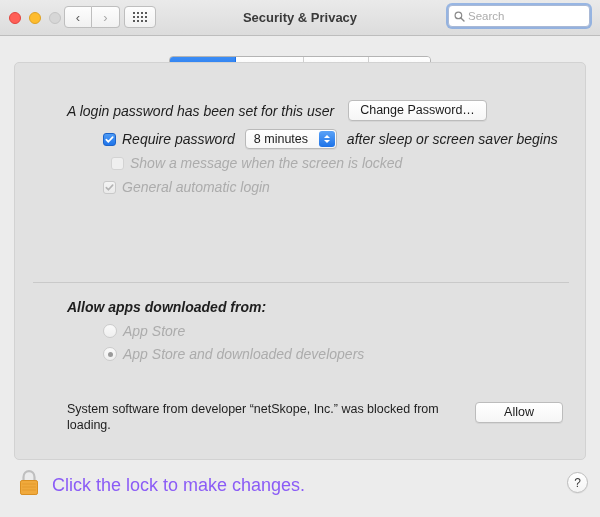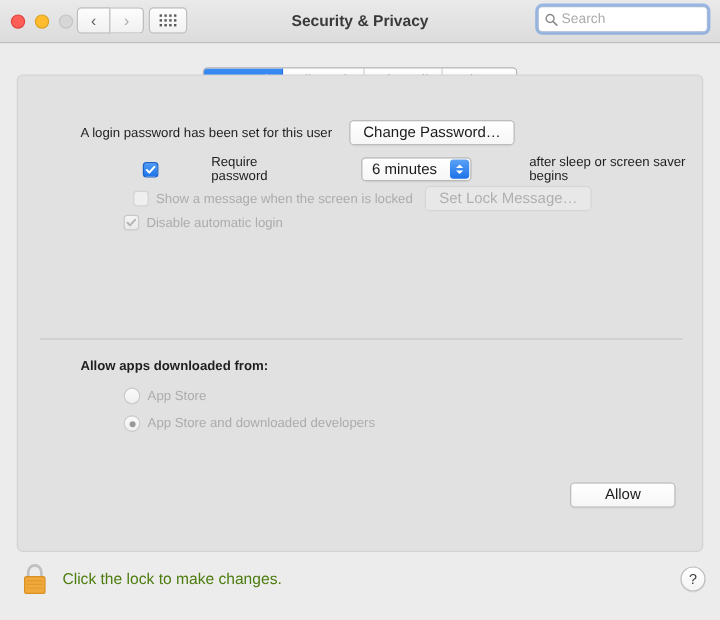--- a/index.html
+++ b/index.html
@@ -170,21 +170,21 @@
     width: 572px;
     height: 398px;
     background: #E1E1E1;
     border: 1px solid #D2D2D2;
     border-radius: 5px;
     box-sizing: border-box;
   }
 
   .row { position: absolute; display: flex; align-items: center; }
 
-  .lbl { font-size: 11px; color: #1E1E1E; }
+  .lbl { font-size: 14px; color: #1E1E1E; font-style: italic; }
   .lbl.dim { color: #ACACAC; }
   .lbl.bold { font-weight: bold; }
 
   
   .pushbtn {
     background: linear-gradient(to bottom, #FFFFFF, #F6F6F6);
     border: 1px solid #BCBCBC;
     border-radius: 4px;
     height: 21px;
     line-height: 19px;
@@ -314,22 +314,22 @@
     position: absolute;
     left: 16px;
     top: 8px;
     width: 26px;
     height: 30px;
   }
   .lock-text {
     position: absolute;
     left: 52px;
     top: 15px;
-    font-size: 13px;
-    color: #4d7c0f;
+    font-size: 18px;
+    color: #8b5cf6;
   }
   .advanced {
     position: absolute;
     right: 52px;
     top: 13px;
   }
   .helpbtn {
     position: absolute;
     right: 12px;
     top: 12px;
@@ -405,70 +405,70 @@
     </div>
   </div>
 
   <div class="panel">
 
     <div class="row" style="left:52px; top:37px;">
       <span class="lbl">A login password has been set for this user</span>
       <button class="pushbtn" style="margin-left:14px;">Change Password…</button>
     </div>
 
-    <div class="row" style="left:104px; top:66px;gap:38px;">
+    <div class="row" style="left:88px; top:66px;">
       <span class="cb on">
         <svg width="9" height="9" viewBox="0 0 9 9">
           <polyline points="1.3,4.6 3.4,6.8 7.7,2.1" fill="none" stroke="#FFFFFF" stroke-width="1.7" stroke-linecap="round" stroke-linejoin="round"></polyline>
         </svg>
       </span>
       <span class="lbl">Require password</span>
       <span class="popup" style="margin-left:10px;">
-        <span>6 minutes</span>
+        <span>8 minutes</span>
         <span class="arrows">
           <span class="ar up"></span>
             <span class="ar down"></span>
         </span>
       </span>
       <span class="lbl" style="margin-left:10px;">after sleep or screen saver begins</span>
     </div>
 
     <div class="row" style="left:96px; top:92px;">
       <span class="cb off dim"></span>
       <span class="lbl dim">Show a message when the screen is locked</span>
-      <button class="pushbtn disabled" style="margin-left:10px;">Set Lock Message…</button>
     </div>
 
     <div class="row" style="left:88px; top:116px;">
       <span class="cb on dim">
         <svg width="9" height="9" viewBox="0 0 9 9">
           <polyline points="1.3,4.6 3.4,6.8 7.7,2.1" fill="none" stroke="#B3B3B3" stroke-width="1.6" stroke-linecap="round" stroke-linejoin="round"></polyline>
         </svg>
       </span>
-      <span class="lbl dim">Disable automatic login</span>
+      <span class="lbl dim">General automatic login</span>
     </div>
 
     <div class="divider"></div>
 
     <div class="row" style="left:52px; top:236px;">
       <span class="lbl bold">Allow apps downloaded from:</span>
     </div>
 
     <div class="row" style="left:88px; top:260px;">
       <span class="rb"></span>
       <span class="lbl dim">App Store</span>
     </div>
 
     <div class="row" style="left:88px; top:283px;">
       <span class="rb">
         <span class="dot"></span>
       </span>
       <span class="lbl dim">App Store and downloaded developers</span>
     </div>
 
+    <div class="blocked-text">System software from developer “netSkope, Inc.” was blocked from loading.</div>
     <button class="pushbtn" style="position:absolute; right:22px; top:339px; width:88px;">Allow</button>
   </div>
 
   <div class="bottom">
     <svg class="lock" viewBox="0 0 26 30">
       <path d="M7.5 13 V9.2 C7.5 5.6 10 3.2 13 3.2 C16 3.2 18.5 5.6 18.5 9.2 V13" fill="none" stroke="#BFBFBF" stroke-width="2.2"></path>
       <rect x="4.5" y="12.5" width="17" height="14" rx="1.6" fill="#F0A93C" stroke="#D98F22" stroke-width="1"></rect>
       <line x1="6.2" y1="16" x2="19.8" y2="16" stroke="#E39A2C" stroke-width="1"></line>
       <line x1="6.2" y1="19" x2="19.8" y2="19" stroke="#E39A2C" stroke-width="1"></line>
       <line x1="6.2" y1="22" x2="19.8" y2="22" stroke="#E39A2C" stroke-width="1"></line>

